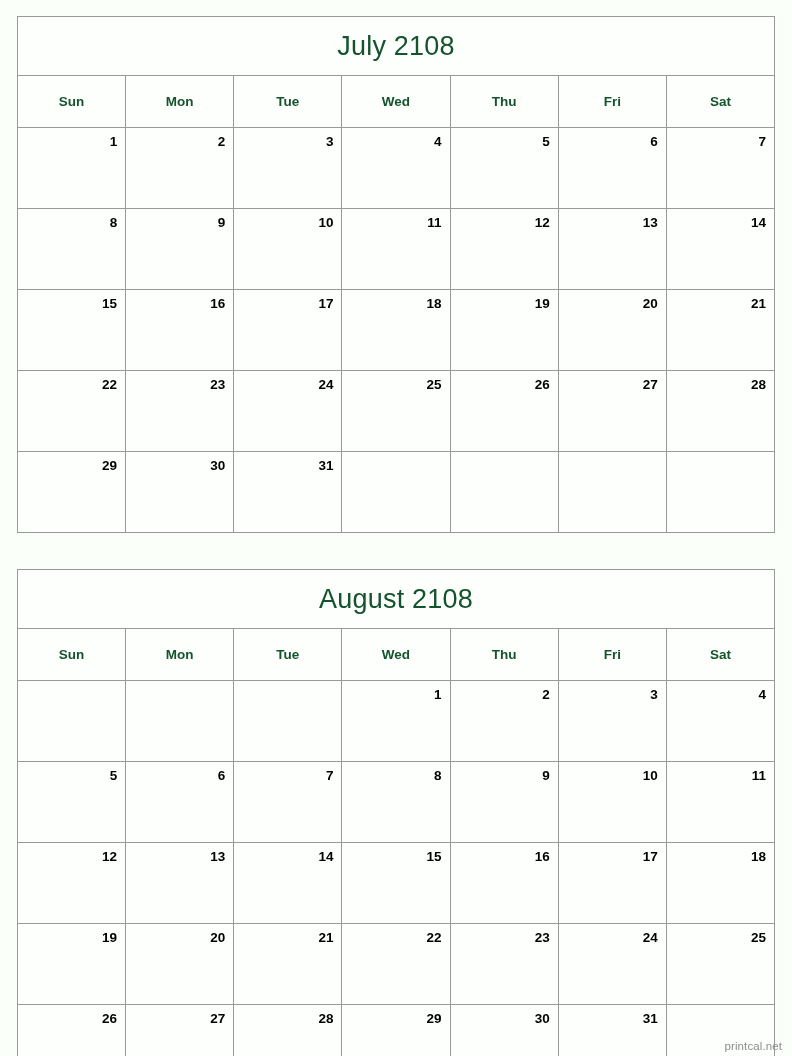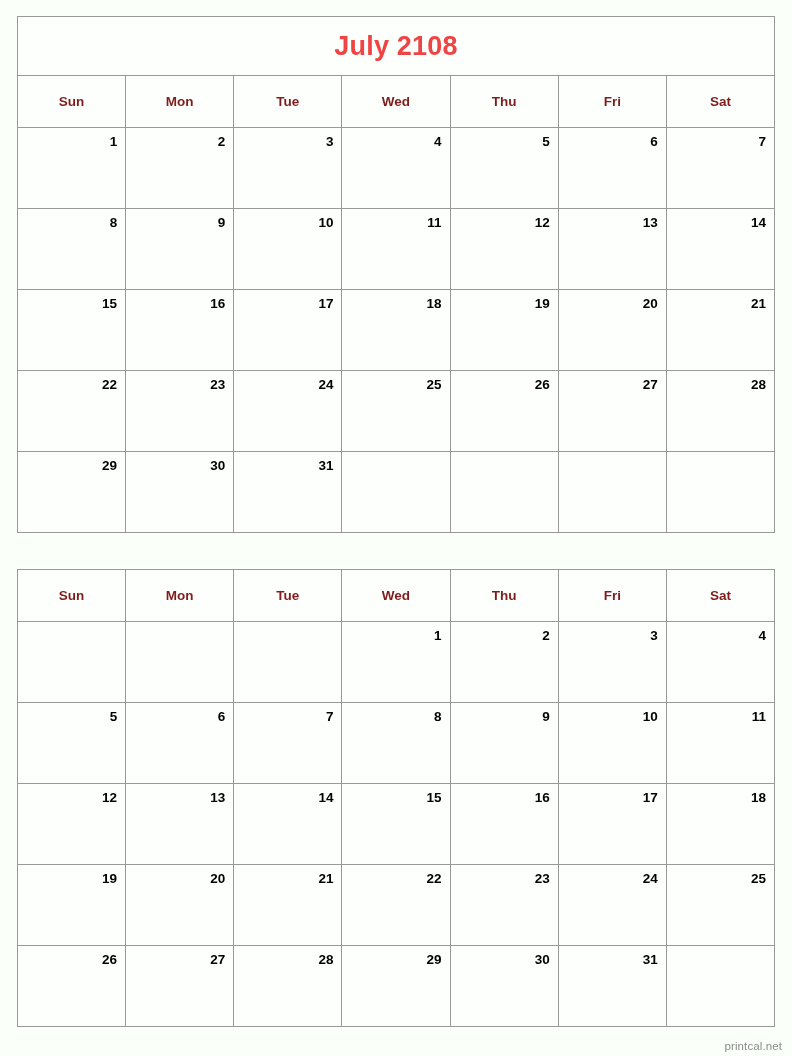--- a/index.html
+++ b/index.html
@@ -39,36 +39,36 @@
   .cal-title-cell {
     border: 1px solid #999999;
     height: 58px;
     text-align: center;
     vertical-align: middle;
     padding: 0;
   }
 
   .cal-title-text {
     font-size: 27px;
-    font-weight: bold;
+    font-weight: normal;
     letter-spacing: 0.2px;
     line-height: 1;
-    color: #ef4444;
+    color: #14532d;
     display: block;
   }
 
   .weekday-cell {
     border: 1px solid #999999;
     height: 51px;
     text-align: center;
     vertical-align: middle;
     font-size: 13.5px;
     font-weight: bold;
     padding: 0;
-    color: #7f1d1d;
+    color: #14532d;
   }
 
   .day-cell {
     border: 1px solid #999999;
     height: 74px;
     vertical-align: top;
     text-align: right;
     padding: 6px 8px 0 0;
     font-size: 13.5px;
     font-weight: bold;
@@ -155,20 +155,25 @@
         <td class="day-cell empty"></td>
         <td class="day-cell empty"></td>
         <td class="day-cell empty"></td>
       </tr>
     </tbody>
   </table>
 
   <table class="calendar second">
     <tbody>
       <tr>
+        <td class="cal-title-cell" colspan="7">
+          <span class="cal-title-text">August 2108</span>
+        </td>
+      </tr>
+      <tr>
         <td class="weekday-cell">Sun</td>
         <td class="weekday-cell">Mon</td>
         <td class="weekday-cell">Tue</td>
         <td class="weekday-cell">Wed</td>
         <td class="weekday-cell">Thu</td>
         <td class="weekday-cell">Fri</td>
         <td class="weekday-cell">Sat</td>
       </tr>
       <tr>
         <td class="day-cell empty"></td>

